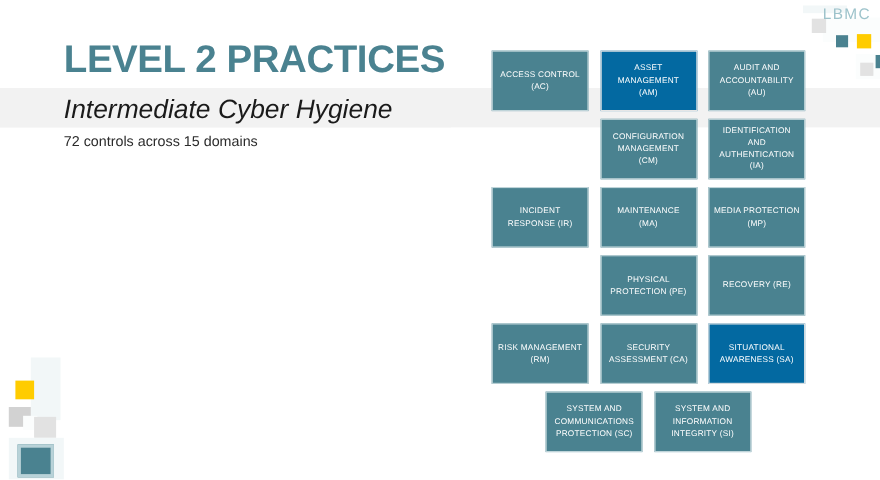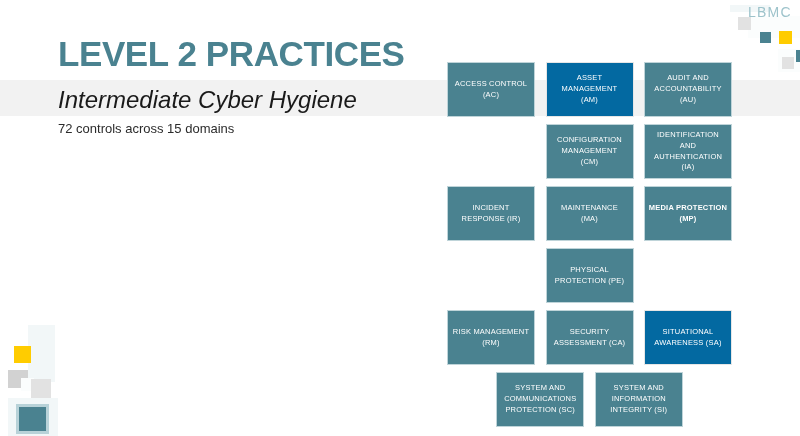--- a/index.html
+++ b/index.html
@@ -78,21 +78,21 @@
     top: 121px;
     font-size: 13px;
     color: #2b2b2b;
     line-height: 1.3;
     white-space: nowrap;
   }
 
   
   #domain-grid {
     position: absolute;
-    left: 0; top: 16px;
+    left: 0; top: 0;
     width: 800px;
     height: 324px;
     pointer-events: none;
   }
   .domain-box {
     position: absolute;
     box-sizing: border-box;
     width: 88px;
     height: 55px;
     display: flex;
@@ -182,25 +182,28 @@
       </div>
       <div class="domain-box active" title="IDENTIFICATION AND AUTHENTICATION (IA)" style="left: 644px; top: 108px;">
         <span class="lbl">IDENTIFICATION<br>AND<br>AUTHENTICATION<br>(IA)</span>
       </div>
       <div class="domain-box active" title="INCIDENT RESPONSE (IR)" style="left: 447px; top: 170px;">
         <span class="lbl">INCIDENT<br>RESPONSE (IR)</span>
       </div>
       <div class="domain-box active" title="MAINTENANCE (MA)" style="left: 545.5px; top: 170px;">
         <span class="lbl">MAINTENANCE<br>(MA)</span>
       </div>
-      <div class="domain-box active" title="MEDIA PROTECTION (MP)" style="left: 644px; top: 170px; font-weight: bold;">
+      <div class="domain-box active" title="MEDIA PROTECTION (MP)" style="left: 644px; top: 170px;">
         <span class="lbl">MEDIA PROTECTION<br>(MP)</span>
       </div>
       <div class="domain-box active" title="PHYSICAL PROTECTION (PE)" style="left: 545.5px; top: 232px;">
         <span class="lbl">PHYSICAL<br>PROTECTION (PE)</span>
+      </div>
+      <div class="domain-box active" title="RECOVERY (RE)" style="left: 644px; top: 232px;">
+        <span class="lbl">RECOVERY (RE)</span>
       </div>
       <div class="domain-box active" title="RISK MANAGEMENT (RM)" style="left: 447px; top: 294px;">
         <span class="lbl">RISK MANAGEMENT<br>(RM)</span>
       </div>
       <div class="domain-box active" title="SECURITY ASSESSMENT (CA)" style="left: 545.5px; top: 294px;">
         <span class="lbl">SECURITY<br>ASSESSMENT (CA)</span>
       </div>
       <div class="domain-box inactive" title="SITUATIONAL AWARENESS (SA)" style="left: 644px; top: 294px;">
         <span class="lbl">SITUATIONAL<br>AWARENESS (SA)</span>
       </div>

